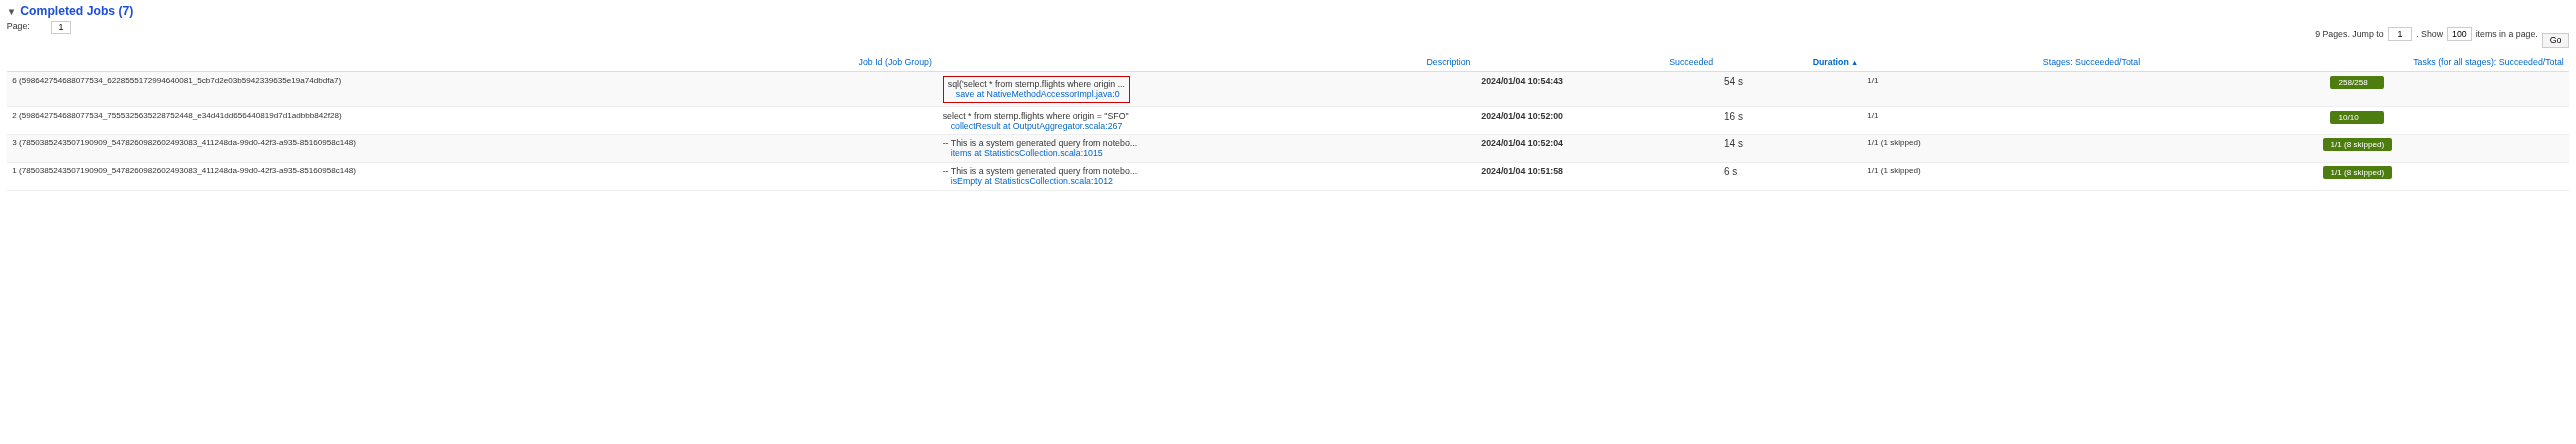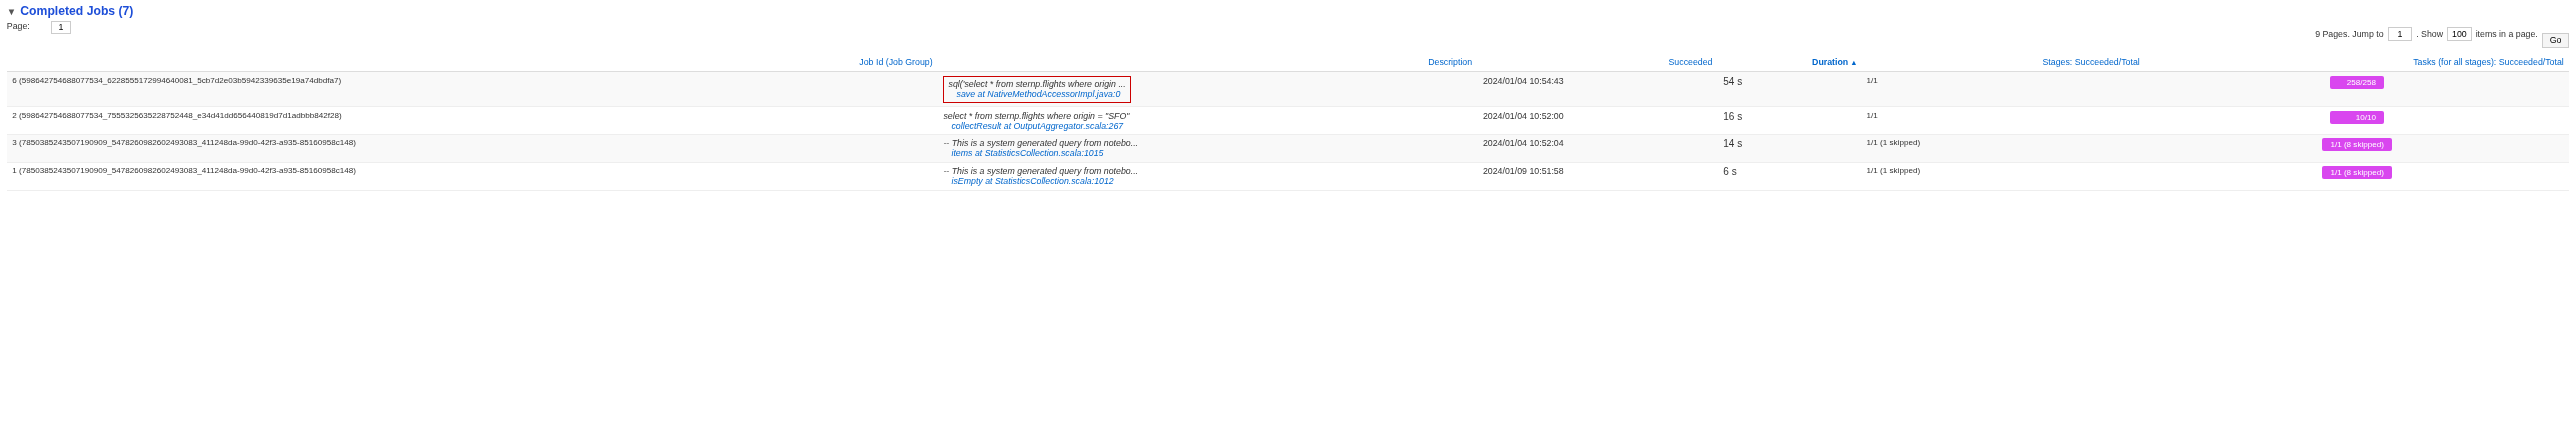--- a/index.html
+++ b/index.html
@@ -91,50 +91,50 @@
       padding: 3.4px 5.4px;
       vertical-align: top;
     }
     .job-id {
       color: #333;
       font-size: 8.1px;
       min-width: 217px;
     }
     .desc-cell {
       color: #333;
-      font-style: italic;
     }
     .desc-link {
       color: #0066cc;
       text-decoration: none;
       padding-left: 8px;
     }
     .submitted-cell {
       white-space: nowrap;
+      font-weight: bold;
     }
     .duration-cell {
       white-space: nowrap;
       font-size: 10px;
     }
     .stages-cell {
       white-space: nowrap;
       font-size: 8.1px;
     }
     .tasks-cell {
       text-align: center;
     }
     .tasks-badge {
-      background: #d946ef;
+      background: #4d7c0f;
       color: #fff;
       padding: 2px 8.1px;
       border-radius: 2px;
       display: inline-block;
       font-size: 8.1px;
       min-width: 54px;
-      text-align: right;
+      text-align: left;
     }
     .desc-highlighted {
       border: 1.4px solid #cc0000;
       padding: 2.7px 4.1px;
       display: inline-block;
     }
     .sort-arrow {
       font-size: 7.5px;
       margin-left: 1.4px;
     }
@@ -195,20 +195,20 @@
         <td class="job-id">3 (7850385243507190909_5478260982602493083_411248da-99d0-42f3-a935-85160958c148)</td>
         <td class="desc-cell"><div>-- This is a system generated query from notebo...</div><a href="#" class="desc-link">items at StatisticsCollection.scala:1015</a></td>
         <td class="submitted-cell">2024/01/04 10:52:04</td>
         <td class="duration-cell">14 s</td>
         <td class="stages-cell">1/1 (1 skipped)</td>
         <td class="tasks-cell"><span class="tasks-badge">1/1 (8 skipped)</span></td>
       </tr>
       <tr>
         <td class="job-id">1 (7850385243507190909_5478260982602493083_411248da-99d0-42f3-a935-85160958c148)</td>
         <td class="desc-cell"><div>-- This is a system generated query from notebo...</div><a href="#" class="desc-link">isEmpty at StatisticsCollection.scala:1012</a></td>
-        <td class="submitted-cell">2024/01/09 10:51:58</td>
+        <td class="submitted-cell">2024/01/04 10:51:58</td>
         <td class="duration-cell">6 s</td>
         <td class="stages-cell">1/1 (1 skipped)</td>
         <td class="tasks-cell"><span class="tasks-badge">1/1 (8 skipped)</span></td>
       </tr>
     </tbody>
 </table>
 
 
 </body></html>

